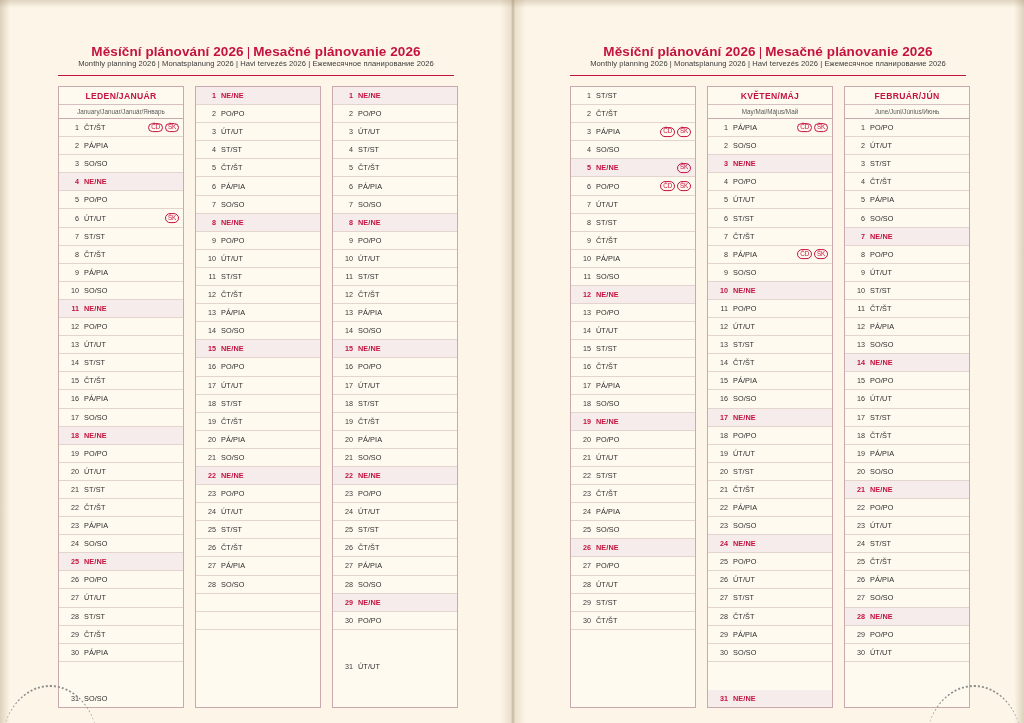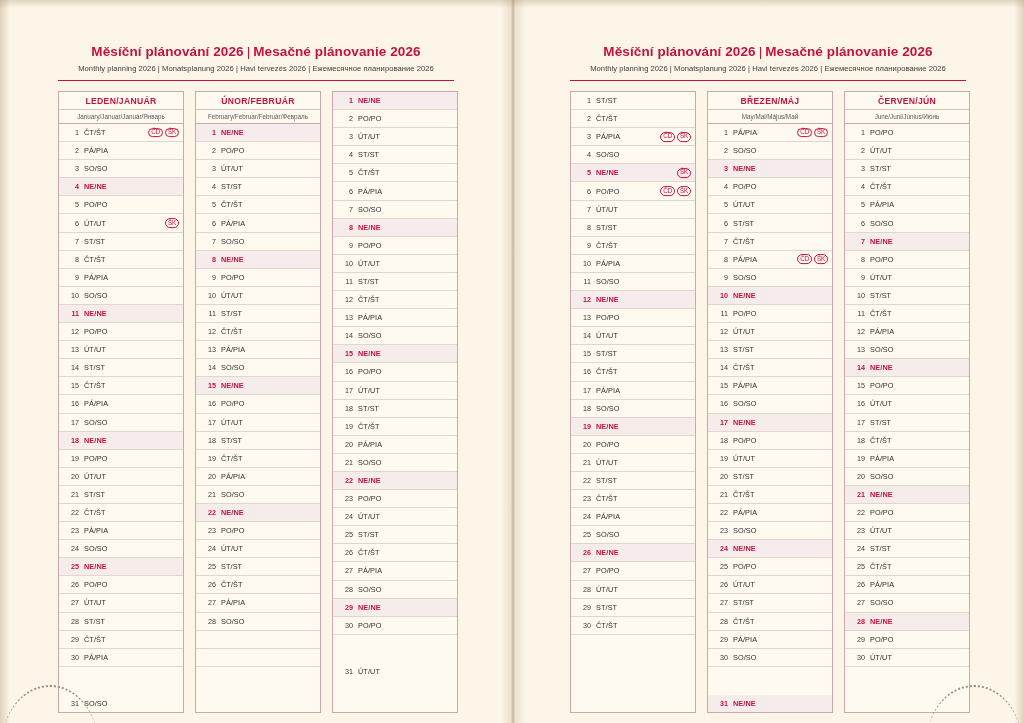--- a/index.html
+++ b/index.html
@@ -55,21 +55,20 @@
     font-size: 13.5px;
     font-weight: bold;
     letter-spacing: 0.1px;
   }
   .title-main .sep {
     color: #c4133f;
     font-weight: normal;
     padding: 0 3px;
   }
   .title-sub {
-    margin-top: 5px;
     font-size: 7.6px;
     color: #3a3a3a;
     letter-spacing: 0.05px;
   }
   .title-rule {
     margin: 7px auto 0 auto;
     width: 396px;
     height: 1px;
     background: #c4133f;
   }
@@ -314,24 +313,20 @@
             <span class="num">30</span>
             <span class="nm">PÁ/PIA</span>
           </div>
           <div class="day">
             <span class="num">31</span>
             <span class="nm">SO/SO</span>
           </div>
         </div>
       </div>
       <div class="month">
-        <div class="month-head">
-          <div class="month-name">ÚNOR/FEBRUÁR</div>
-          <div class="month-sub">February/Februar/Február/Февраль</div>
-        </div>
         <div class="days">
           <div class="day weekend">
             <span class="num">1</span>
             <span class="nm">NE/NE</span>
           </div>
           <div class="day">
             <span class="num">2</span>
             <span class="nm">PO/PO</span>
           </div>
           <div class="day">
@@ -727,21 +722,21 @@
             <span class="nm">ČT/ŠT</span>
           </div>
           <div class="day empty">
             <span class="num"></span>
             <span class="nm"></span>
           </div>
         </div>
       </div>
       <div class="month">
         <div class="month-head">
-          <div class="month-name">BŘEZEN/MÁJ</div>
+          <div class="month-name">KVĚTEN/MÁJ</div>
           <div class="month-sub">May/Mai/Május/Май</div>
         </div>
         <div class="days">
           <div class="day">
             <span class="num">1</span>
             <span class="nm">PÁ/PIA</span>
             <span class="marks">
               <span class="mk">ČD</span>
               <span class="mk">ŠK</span>
             </span>
@@ -867,21 +862,21 @@
             <span class="nm">SO/SO</span>
           </div>
           <div class="day weekend">
             <span class="num">31</span>
             <span class="nm">NE/NE</span>
           </div>
         </div>
       </div>
       <div class="month">
         <div class="month-head">
-          <div class="month-name">ČERVEN/JÚN</div>
+          <div class="month-name">FEBRUÁR/JÚN</div>
           <div class="month-sub">June/Juni/Június/Июнь</div>
         </div>
         <div class="days">
           <div class="day">
             <span class="num">1</span>
             <span class="nm">PO/PO</span>
           </div>
           <div class="day">
             <span class="num">2</span>
             <span class="nm">ÚT/UT</span>

